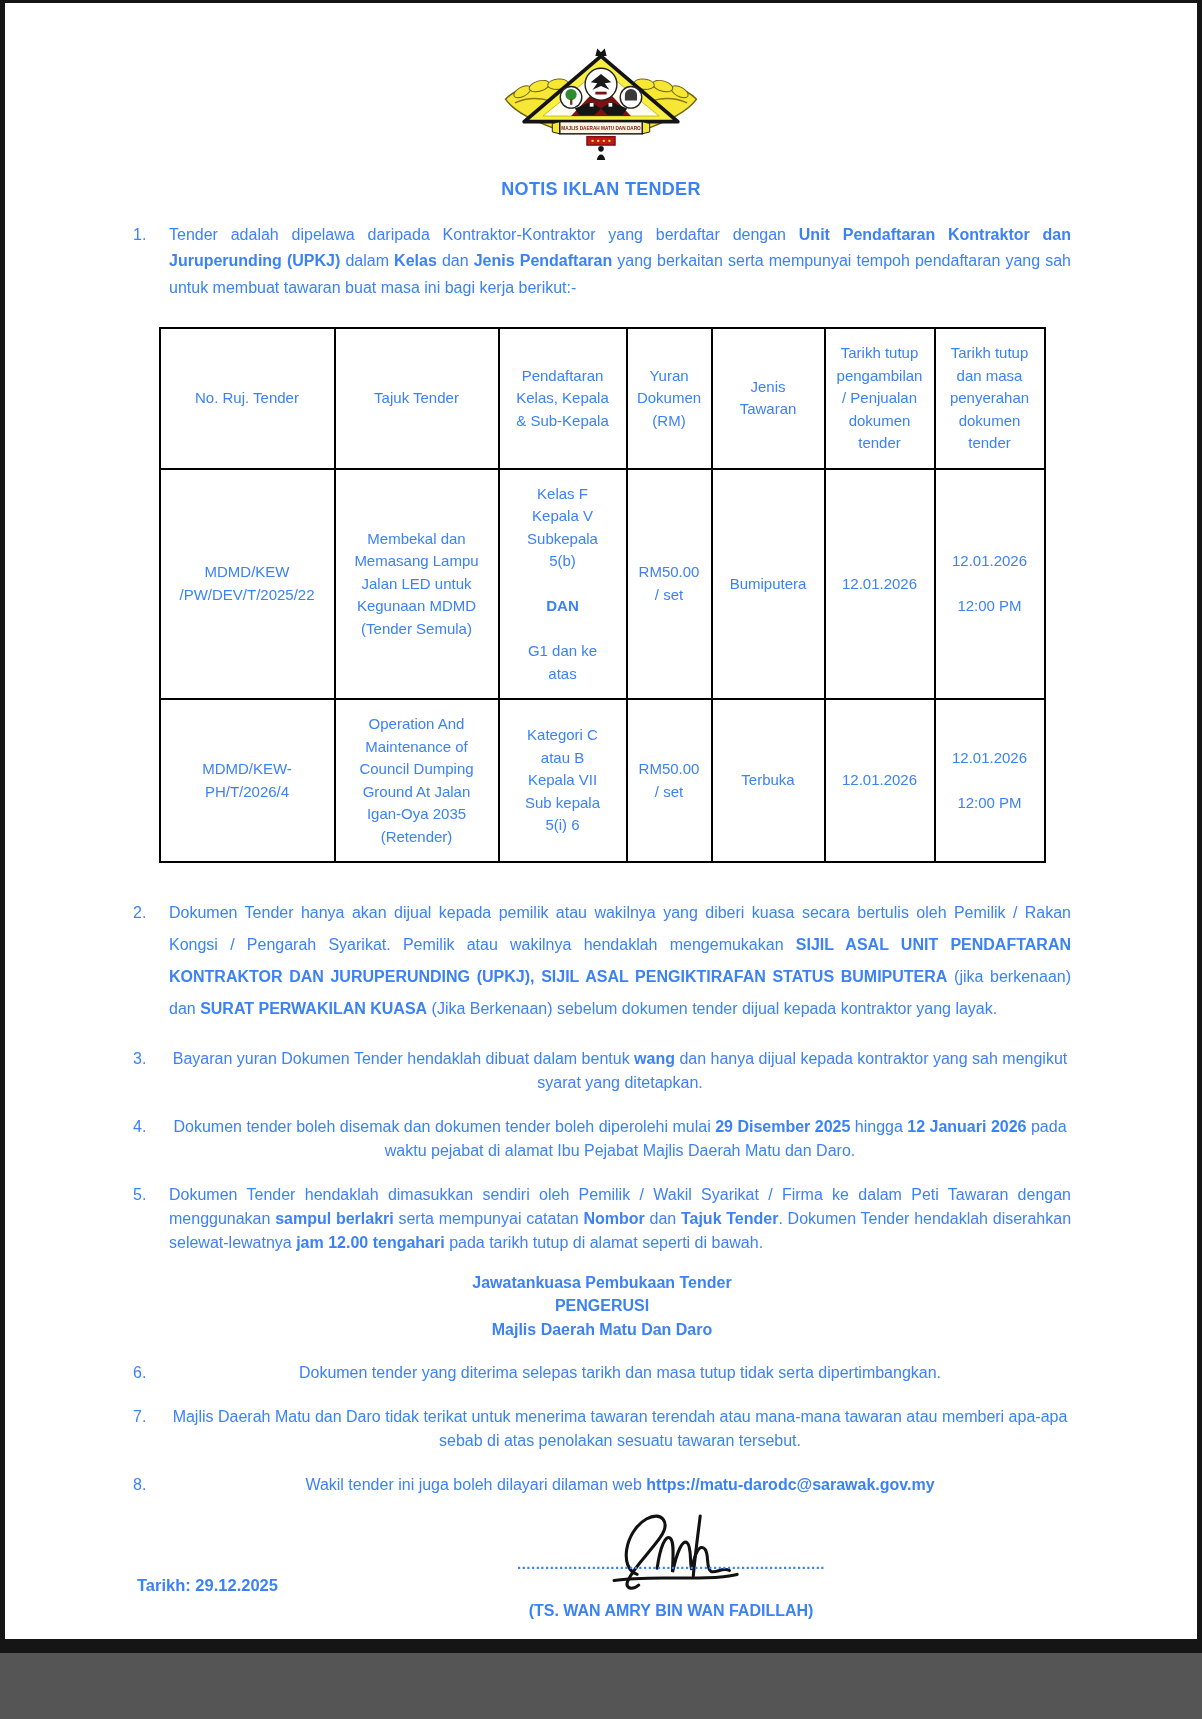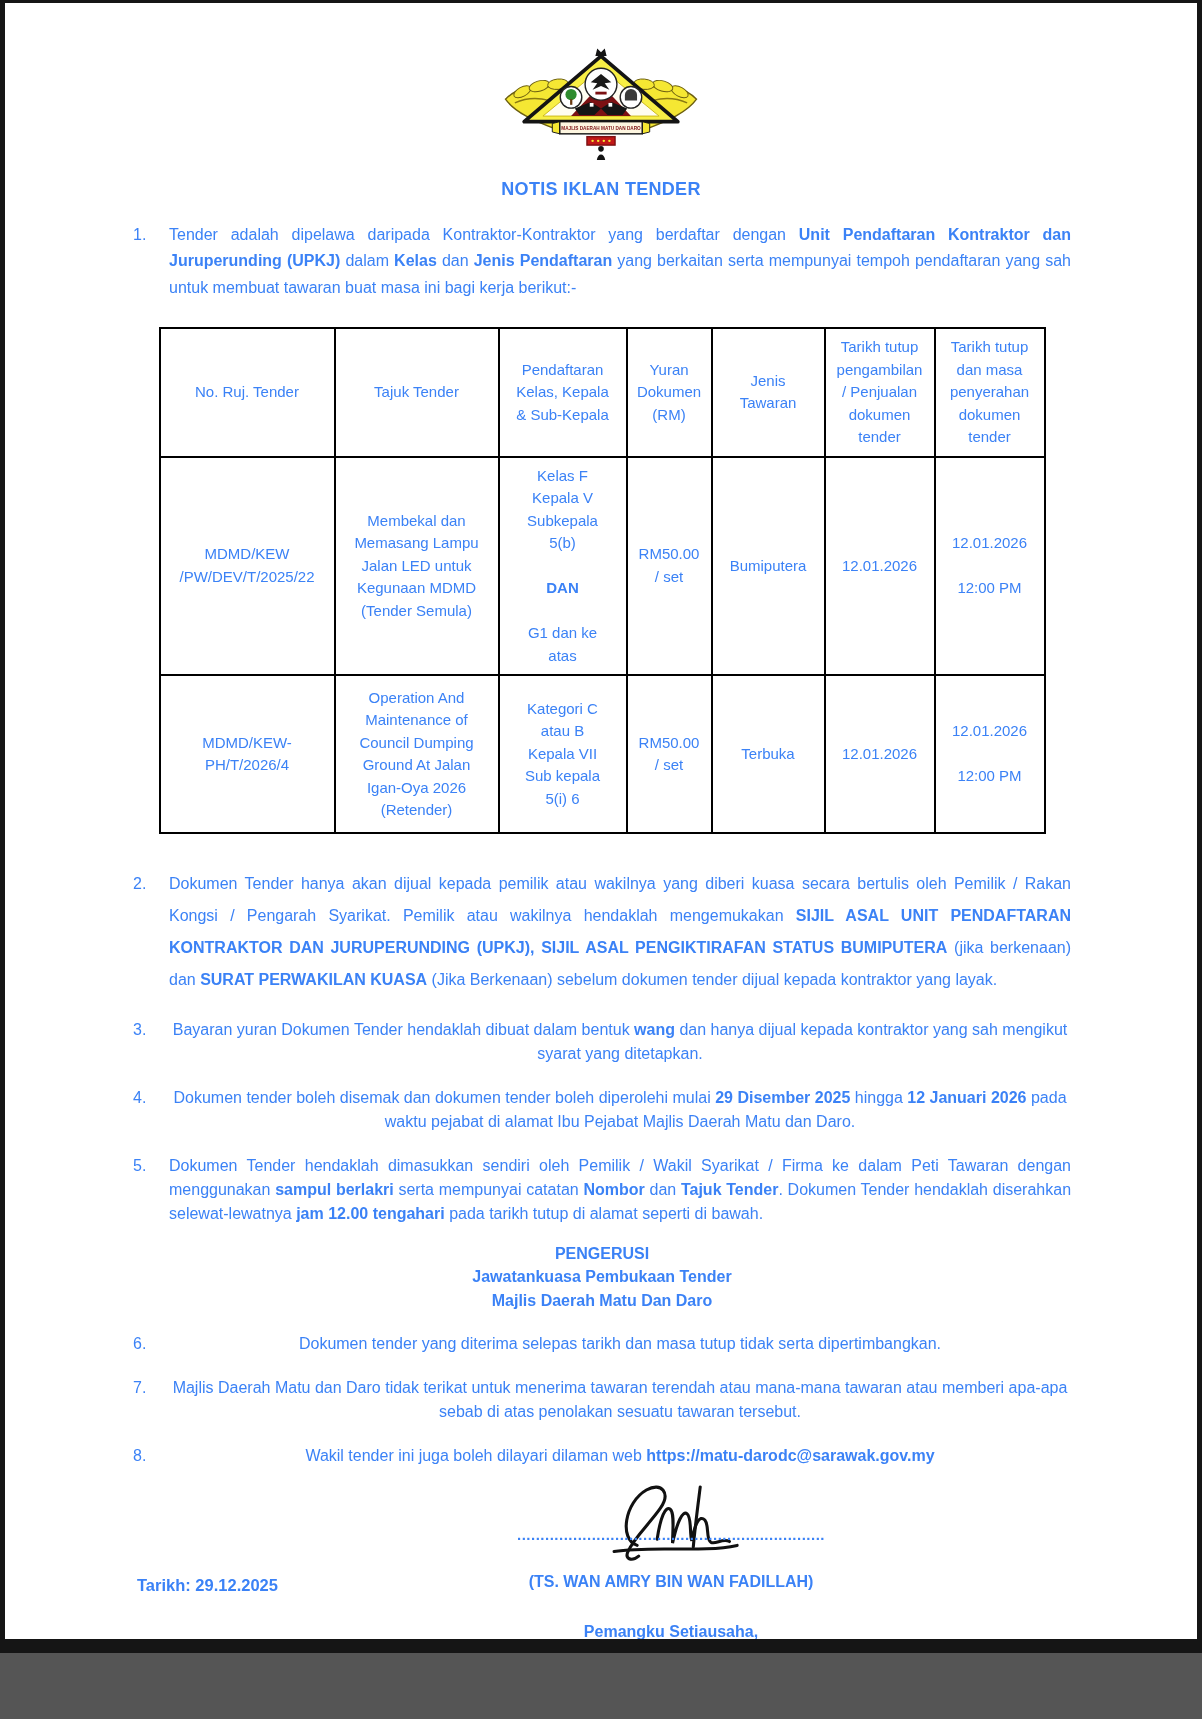--- a/index.html
+++ b/index.html
@@ -32,21 +32,21 @@
   #item-4{margin-top:20px;}
   #item-5{margin-top:20px;}
   #item-6{margin-top:20px;}
   #item-7{margin-top:20px;}
   #item-8{margin-top:20px;}
   .tbl-wrap{margin-top:26px;display:flex;justify-content:center;}
   table.tender{border-collapse:collapse;table-layout:fixed;font-size:15px;}
   table.tender th,table.tender td{
     border:2px solid #000;
     text-align:center;vertical-align:middle;
-    padding:7px 4px;white-space:pre-line;line-height:1.5;
+    padding:13px 4px;white-space:pre-line;line-height:1.5;
     font-weight:normal;
   }
   tr.hdr{height:106px;}
   tr.row-a{height:200px;}
   tr.row-b{height:158px;}
   .address{
     margin-top:16px;text-align:center;font-weight:bold;
     font-size:16px;line-height:1.45;
   }
   .sig-block{
@@ -212,21 +212,21 @@
 
 12:00 PM</span></td>
           </tr>
           <tr class="row-b">
             <td><span>MDMD/KEW-
 PH/T/2026/4</span></td>
             <td><span>Operation And
 Maintenance of
 Council Dumping
 Ground At Jalan
-Igan-Oya 2026
+Igan-Oya 2035
 (Retender)</span></td>
             <td><span>Kategori C
 atau B
 Kepala VII
 Sub kepala
 5(i) 6</span></td>
             <td><span>RM50.00
 / set</span></td>
             <td><span>Terbuka</span></td>
             <td><span>12.01.2026</span></td>
@@ -249,22 +249,22 @@
     <div class="item" id="item-4">
       <div class="num">4.</div>
       <div class="text"><span>Dokumen tender boleh disemak dan dokumen tender boleh diperolehi mulai </span><b>29 Disember 2025</b><span> hingga </span><b>12 Januari 2026</b><span> pada waktu pejabat di alamat Ibu Pejabat Majlis Daerah Matu dan Daro.</span></div>
     </div>
     <div class="item justify" id="item-5">
       <div class="num">5.</div>
       <div class="text"><span>Dokumen Tender hendaklah dimasukkan sendiri oleh Pemilik / Wakil Syarikat / Firma ke dalam Peti Tawaran dengan menggunakan </span><b>sampul berlakri</b><span> serta mempunyai catatan </span><b>Nombor</b><span> dan </span><b>Tajuk Tender</b><span>. Dokumen Tender hendaklah diserahkan selewat-lewatnya </span><b>jam 12.00 tengahari</b><span> pada tarikh tutup di alamat seperti di bawah.</span></div>
     </div>
 
     <div class="address">
+      <div>Jawatankuasa Pembukaan Tender</div>
       <div>PENGERUSI</div>
-      <div>Jawatankuasa Pembukaan Tender</div>
       <div>Majlis Daerah Matu Dan Daro</div>
     </div>
 
     <div class="item" id="item-6">
       <div class="num">6.</div>
       <div class="text"><span>Dokumen tender yang diterima selepas tarikh dan masa tutup tidak serta dipertimbangkan.</span></div>
     </div>
     <div class="item" id="item-7">
       <div class="num">7.</div>
       <div class="text"><span>Majlis Daerah Matu dan Daro tidak terikat untuk menerima tawaran terendah atau mana-mana tawaran atau memberi apa-apa sebab di atas penolakan sesuatu tawaran tersebut.</span></div>

